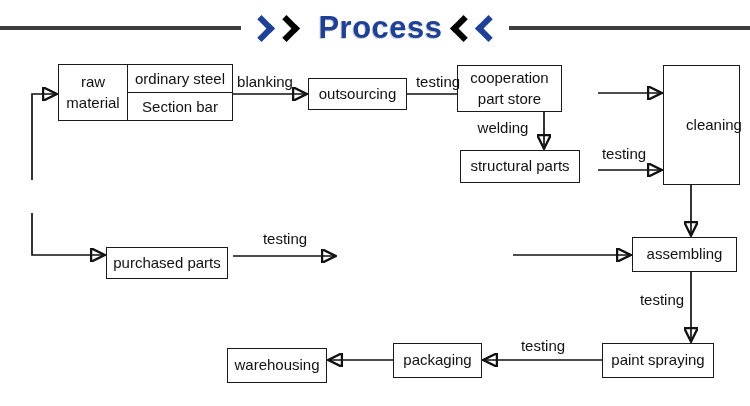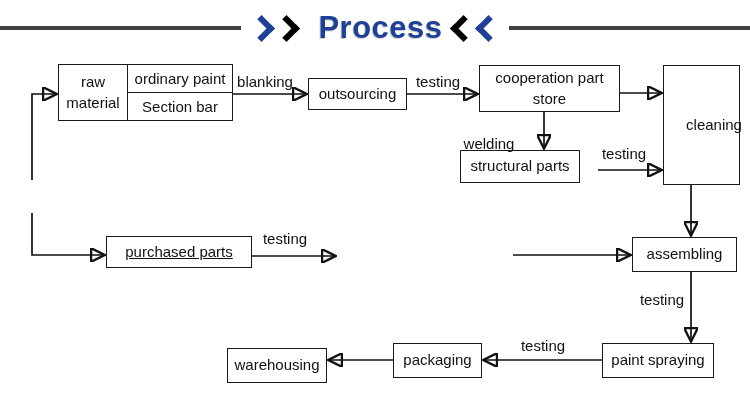--- a/index.html
+++ b/index.html
@@ -152,36 +152,36 @@
     <path d="M233,256 L335,256" marker-end="url(#ah)"></path>
     <path d="M513,255 L630,255" marker-end="url(#ah)"></path>
     <path d="M691,272 L691,341" marker-end="url(#ah)"></path>
     <path d="M618,360 L484,360" marker-end="url(#ah)"></path>
     <path d="M393,360 L329,360" marker-end="url(#ah)"></path>
   </svg>
 
   <div class="raw-box" style="left:58px; top:64px; width:175px; height:57px;">
     <div class="raw-cell-left">raw material</div>
     <div class="raw-col">
-      <div class="raw-cell-top">ordinary paint</div>
+      <div class="raw-cell-top">ordinary steel</div>
       <div class="raw-cell-bottom">Section bar</div>
     </div>
   </div>
 
   <div class="node" style="left:308px; top:78px; width:99px; height:32px;">outsourcing</div>
-  <div class="node" style="left:479px; top:65px; width:141px; height:47px; padding:0 6px;">cooperation part store</div>
+  <div class="node" style="left:457px; top:65px; width:105px; height:47px; padding:0 6px;">cooperation part store</div>
   <div class="node" style="left:460px; top:150px; width:120px; height:33px;">structural parts</div>
   <div class="node" style="left:663px; top:65px; width:77px; height:120px;padding-left:25px;">cleaning</div>
-  <div class="node" style="left:106px; top:236px; width:146px; height:32px;text-decoration:underline;">purchased parts</div>
+  <div class="node" style="left:106px; top:247px; width:122px; height:32px;">purchased parts</div>
   <div class="node" style="left:632px; top:237px; width:105px; height:35px;">assembling</div>
   <div class="node" style="left:602px; top:343px; width:112px; height:35px;">paint spraying</div>
   <div class="node" style="left:393px; top:343px; width:89px; height:35px;">packaging</div>
   <div class="node" style="left:227px; top:348px; width:100px; height:35px;">warehousing</div>
 
   <div class="edge-label" style="left:232px; top:73px; width:66px;">blanking</div>
   <div class="edge-label" style="left:408px; top:73px; width:60px;">testing</div>
-  <div class="edge-label" style="left:460px; top:119px; width:58px;margin-top:16px;">welding</div>
+  <div class="edge-label" style="left:474px; top:119px; width:58px;">welding</div>
   <div class="edge-label" style="left:594px; top:145px; width:60px;">testing</div>
   <div class="edge-label" style="left:254px; top:230px; width:62px;">testing</div>
   <div class="edge-label" style="left:632px; top:291px; width:60px;">testing</div>
   <div class="edge-label" style="left:512px; top:337px; width:62px;">testing</div>
 
 </div>
 
 </body></html>

